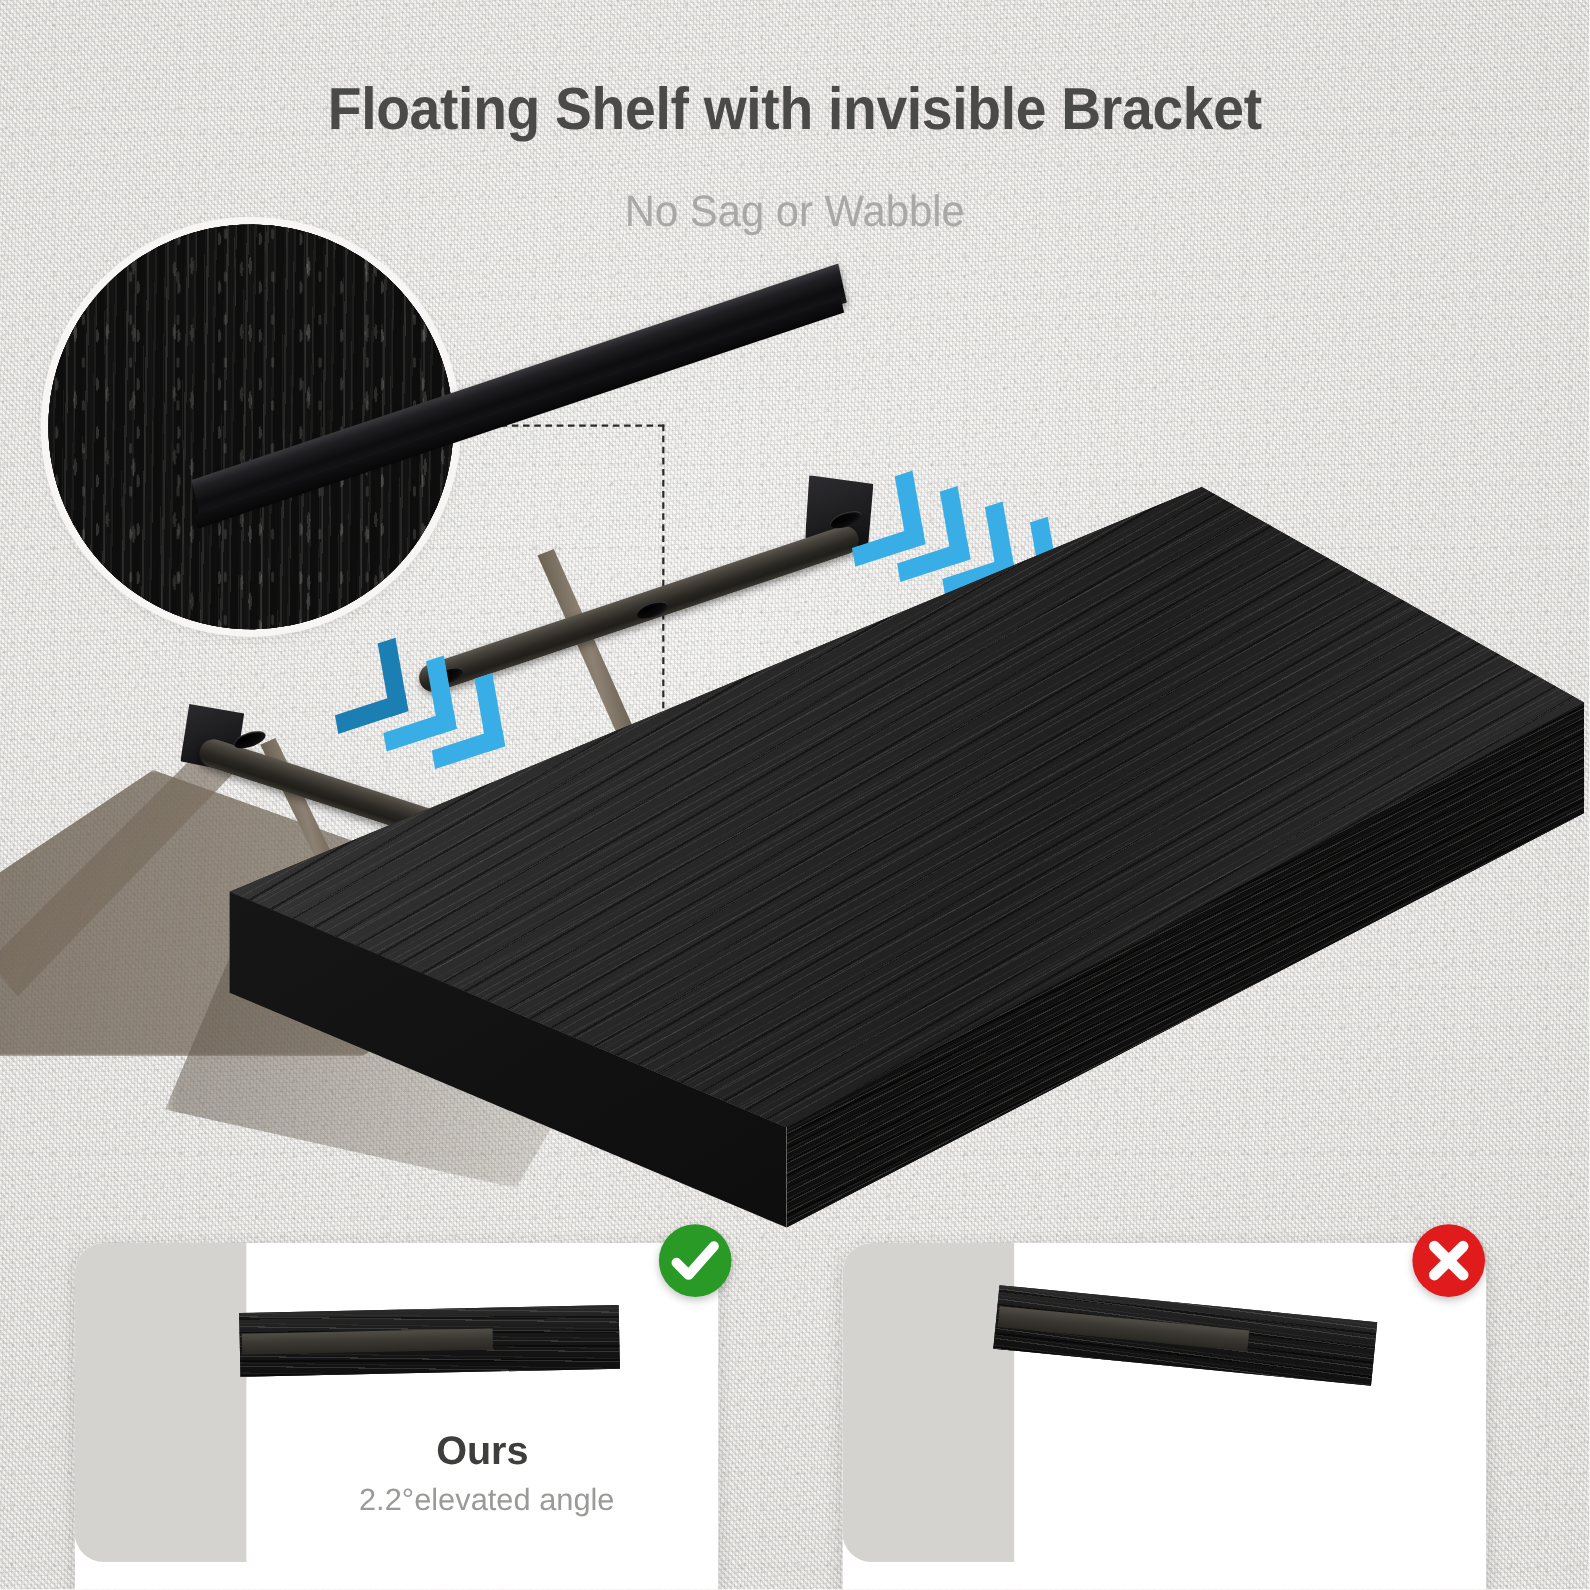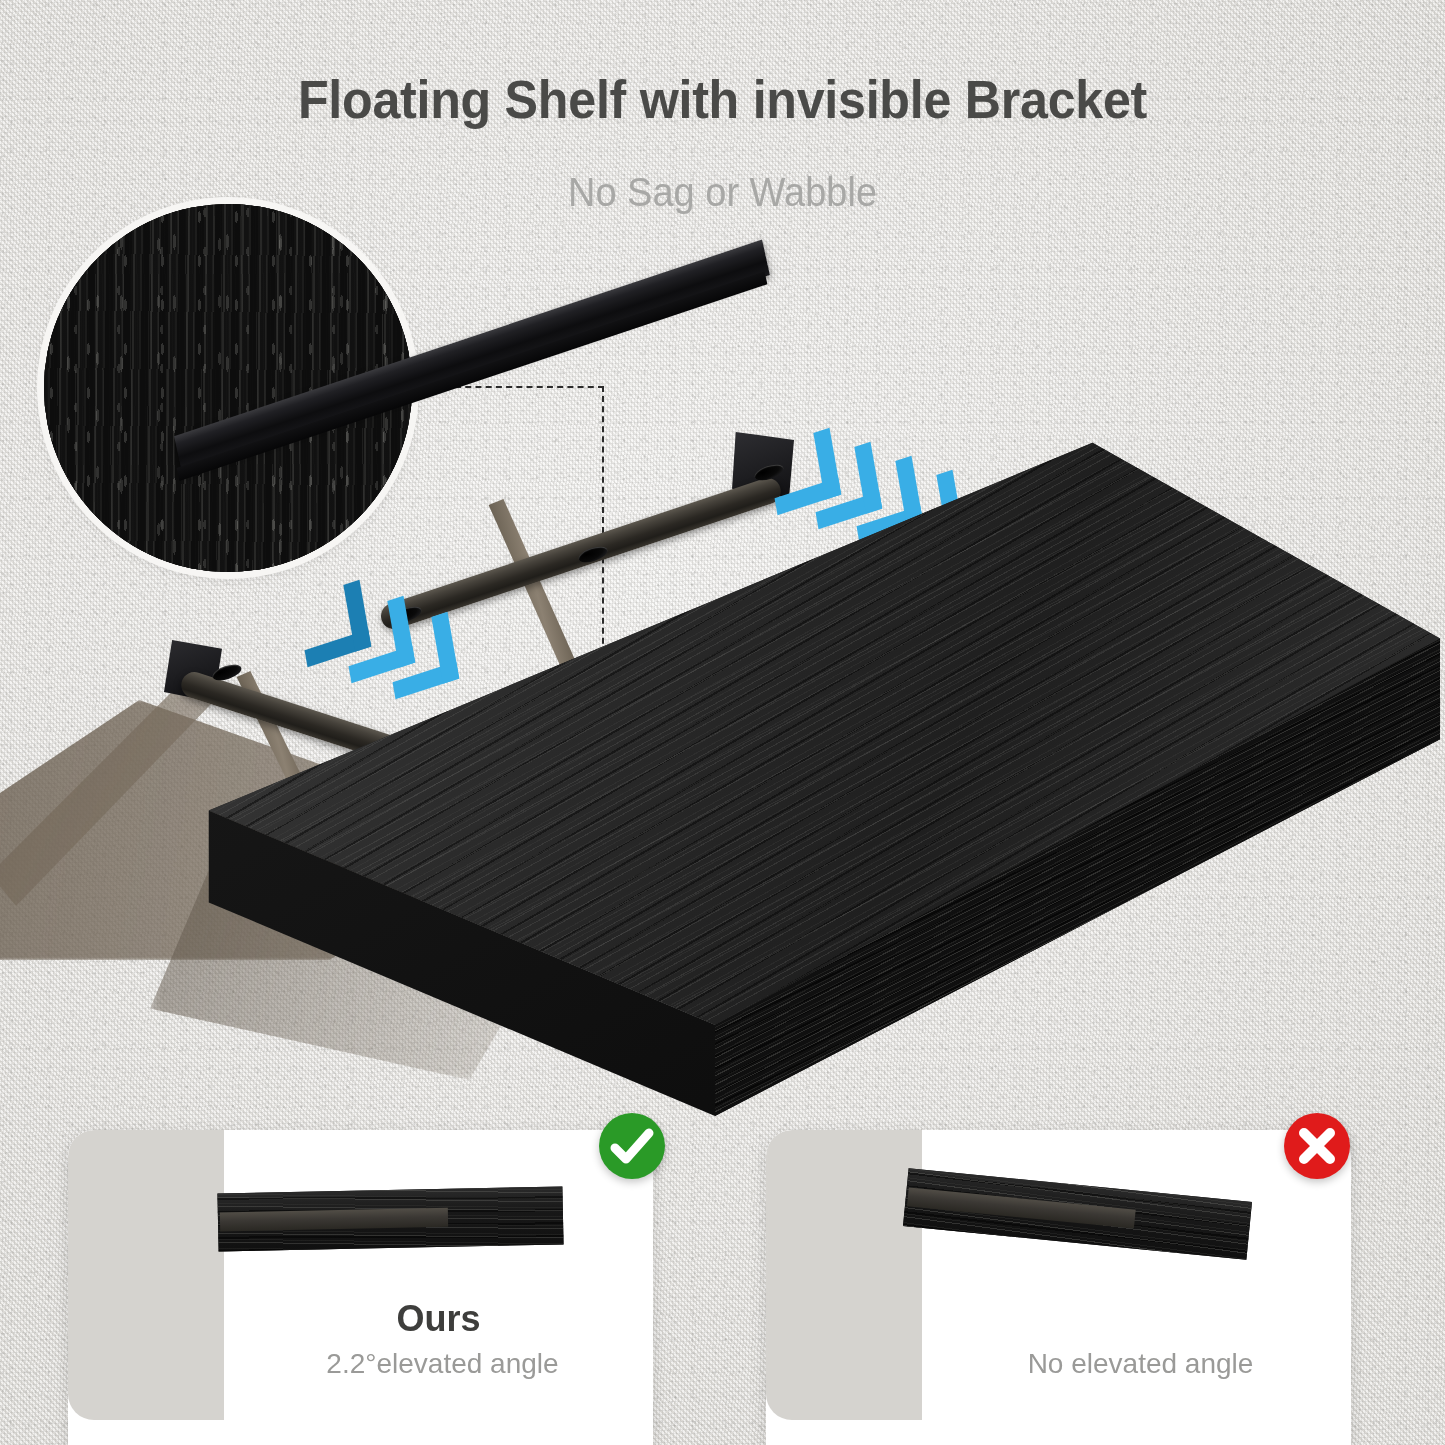--- a/index.html
+++ b/index.html
@@ -276,21 +276,20 @@
     <div class="card-label">Ours</div>
     <div class="card-sub">2.2°elevated angle</div>
   </div>
   <div class="mini mini-ours">
     <div class="mini-wood"></div>
     <div class="mini-rod"></div>
   </div>
 
   <div class="card right">
     <div class="card-wallblock"></div>
-    <div class="card-sub">No elevated angle</div>
   </div>
   <div class="mini mini-others">
     <div class="mini-wood"></div>
     <div class="mini-rod"></div>
   </div>
 
   <div class="badge green">
     <svg viewBox="0 0 66 66" width="66" height="66">
       <path d="M16 35 L27 46 L50 20" fill="none" stroke="#ffffff" stroke-width="9" stroke-linecap="round" stroke-linejoin="round"></path>
     </svg>

